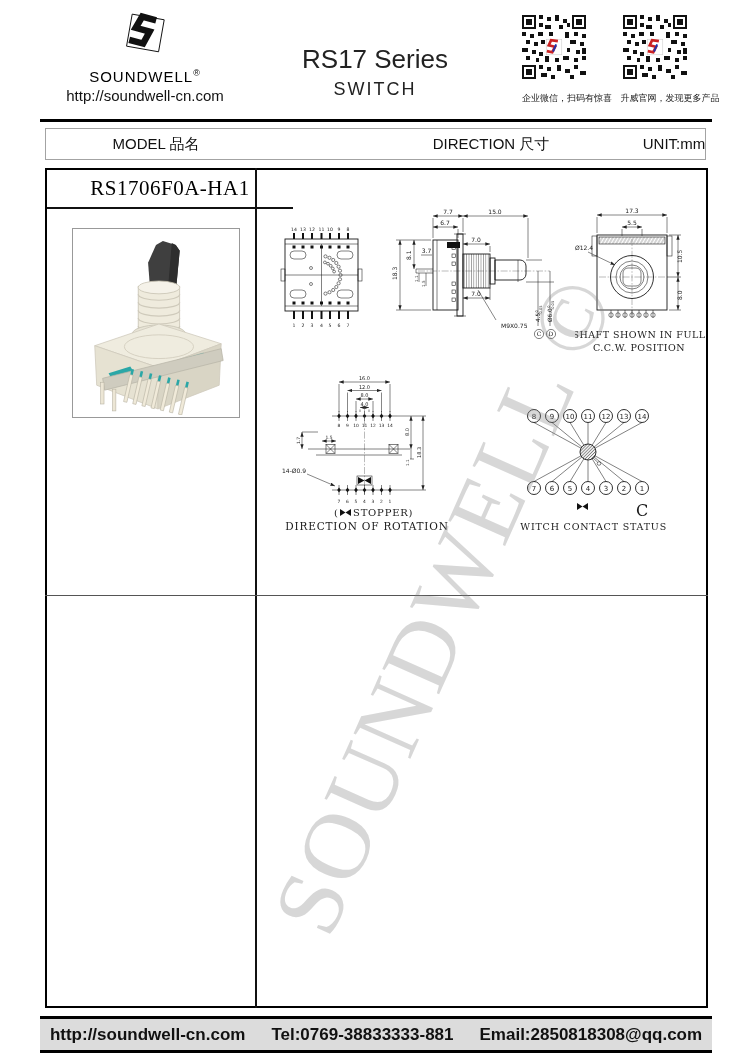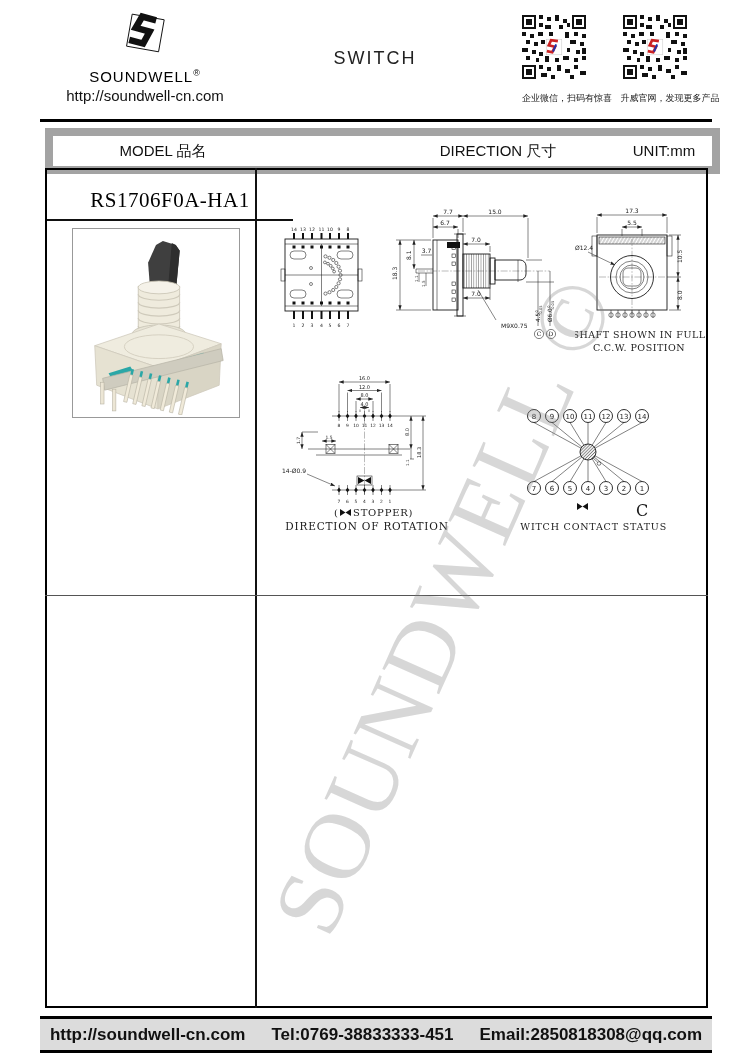--- a/index.html
+++ b/index.html
@@ -12,28 +12,28 @@
   .brand-name{font-size:15px;letter-spacing:1px;color:#000000;}
   .brand-reg{font-size:9px;vertical-align:super;}
   .brand-url{font-size:15px;margin-top:2px;color:#111;}
   .title-block{left:255px;top:44px;width:240px;text-align:center;}
   .series-title{font-size:26px;color:#222;}
   .series-sub{font-size:18px;letter-spacing:2px;margin-top:4px;color:#222;}
   .qr-caption{font-size:9px;color:#222;white-space:nowrap;font-family:Liberation Mono, monospace;}
 
   .rule-top{left:40px;top:119px;width:672px;height:3px;background:#000;}
 
-  .spec-header{left:45px;top:128px;width:659px;height:30px;border:8px solid #a3a3a3;text-decoration:underline;}
+  .spec-header{left:45px;top:128px;width:659px;height:30px;border:1px solid #a3a3a3;text-decoration:underline;}
   .spec-header span{position:absolute;top:6px;transform:translateX(-50%);font-size:15px;white-space:nowrap;}
 
   .main-box{left:45px;top:168px;width:659px;height:836px;border:2px solid #000;}
   .v-divider{left:255px;top:168px;width:2px;height:840px;background:#111;}
   .h-divider{left:45px;top:595px;width:663px;height:1px;background:#555;}
   .model-cell{left:47px;top:170px;width:246px;height:37px;border-bottom:2px solid #111;
-              display:flex;align-items:center;justify-content:center;margin-top:12px;}
+              display:flex;align-items:center;justify-content:center;}
   .model-text{font-family:"Liberation Serif",serif;font-size:21px;letter-spacing:.5px;color:#000;}
   .photo-box{left:72px;top:228px;width:166px;height:188px;border:1px solid #999;background:#fff;}
 
   .watermark{left:250px;top:905px;transform-origin:0 0;transform:rotate(-66deg);
              font-family:"Liberation Serif",serif;font-size:95px;color:rgba(130,130,130,.32);
              white-space:nowrap;z-index:6;pointer-events:none;letter-spacing:2px;}
 
   .footer-bar{left:40px;top:1016px;width:672px;height:31px;background:#dcdcdc;
               border-top:3px solid #000;border-bottom:3px solid #000;
               display:flex;align-items:center;justify-content:center;gap:26px;}
@@ -56,20 +56,21 @@
   <div class="abs brand-block">
     <svg width="52" height="52" viewBox="0 0 56 56">
       <rect x="11" y="5" width="35" height="35" transform="rotate(10 28 22)" fill="none" stroke="#111" stroke-width="1"></rect>
       <path d="M40,9 L25,5 L18,17 L33,21 L26,34 L11,30" fill="none" stroke="#111" stroke-width="7" stroke-linejoin="miter"></path>
     </svg>
     <div class="brand-name"><span>SOUNDWELL</span><span class="brand-reg">®</span></div>
     <div class="brand-url">http://soundwell-cn.com</div>
   </div>
 
   <div class="abs title-block">
+    <div class="series-title">RS17 Series</div>
     <div class="series-sub">SWITCH</div>
   </div>
 
   <svg width="0" height="0" style="position:absolute">
     <defs>
       <g id="qr-sym">
         <rect x="0" y="0" width="33" height="33" fill="#fff"></rect>
         <g fill="#111" shape-rendering="crispEdges">
           <rect x="0" y="0" width="7" height="7"></rect>
             <rect x="26" y="0" width="7" height="7"></rect>
@@ -137,21 +138,21 @@
       <use href="#qr-sym"></use>
     </svg>
   <div class="abs qr-caption" style="left:521px;top:92px;width:92px;text-align:center;">企业微信，扫码有惊喜</div>
   <div class="abs qr-caption" style="left:620px;top:92px;width:100px;text-align:center;">升威官网，发现更多产品</div>
 
   <div class="abs rule-top"></div>
 
   <div class="abs spec-header">
     <span style="left:110px;">MODEL 品名</span>
     <span style="left:445px;">DIRECTION 尺寸</span>
-    <span style="left:611px;text-align:right;">UNIT:mm</span>
+    <span style="left:628px;text-align:right;">UNIT:mm</span>
   </div>
 
   <div class="abs watermark">SOUNDWELL ©</div>
 
   <div class="abs main-box"></div>
   <div class="abs v-divider"></div>
   <div class="abs h-divider"></div>
 
   <div class="abs model-cell z2">
     <span class="model-text">RS1706F0A-HA1</span>
@@ -604,17 +605,17 @@
       <text x="122" y="88.5">1</text>
     </g>
     <polygon points="57,101 57,108 62.5,104.5" class="blk"></polygon>
     <polygon points="68,101 68,108 62.5,104.5" class="blk"></polygon>
     <text class="cap" font-size="16" x="116" y="114" fill="#333">C</text>
     <text class="cap" font-size="9.5" x="70" y="128" text-anchor="middle" letter-spacing="0.8">SWITCH CONTACT STATUS</text>
   </svg>
 
   <div class="abs footer-bar">
     <span>http://soundwell-cn.com</span>
-    <span>Tel:0769-38833333-451</span>
+    <span>Tel:0769-38833333-881</span>
     <span>Email:2850818308@qq.com</span>
   </div>
 
 </div>
 
 </body></html>

